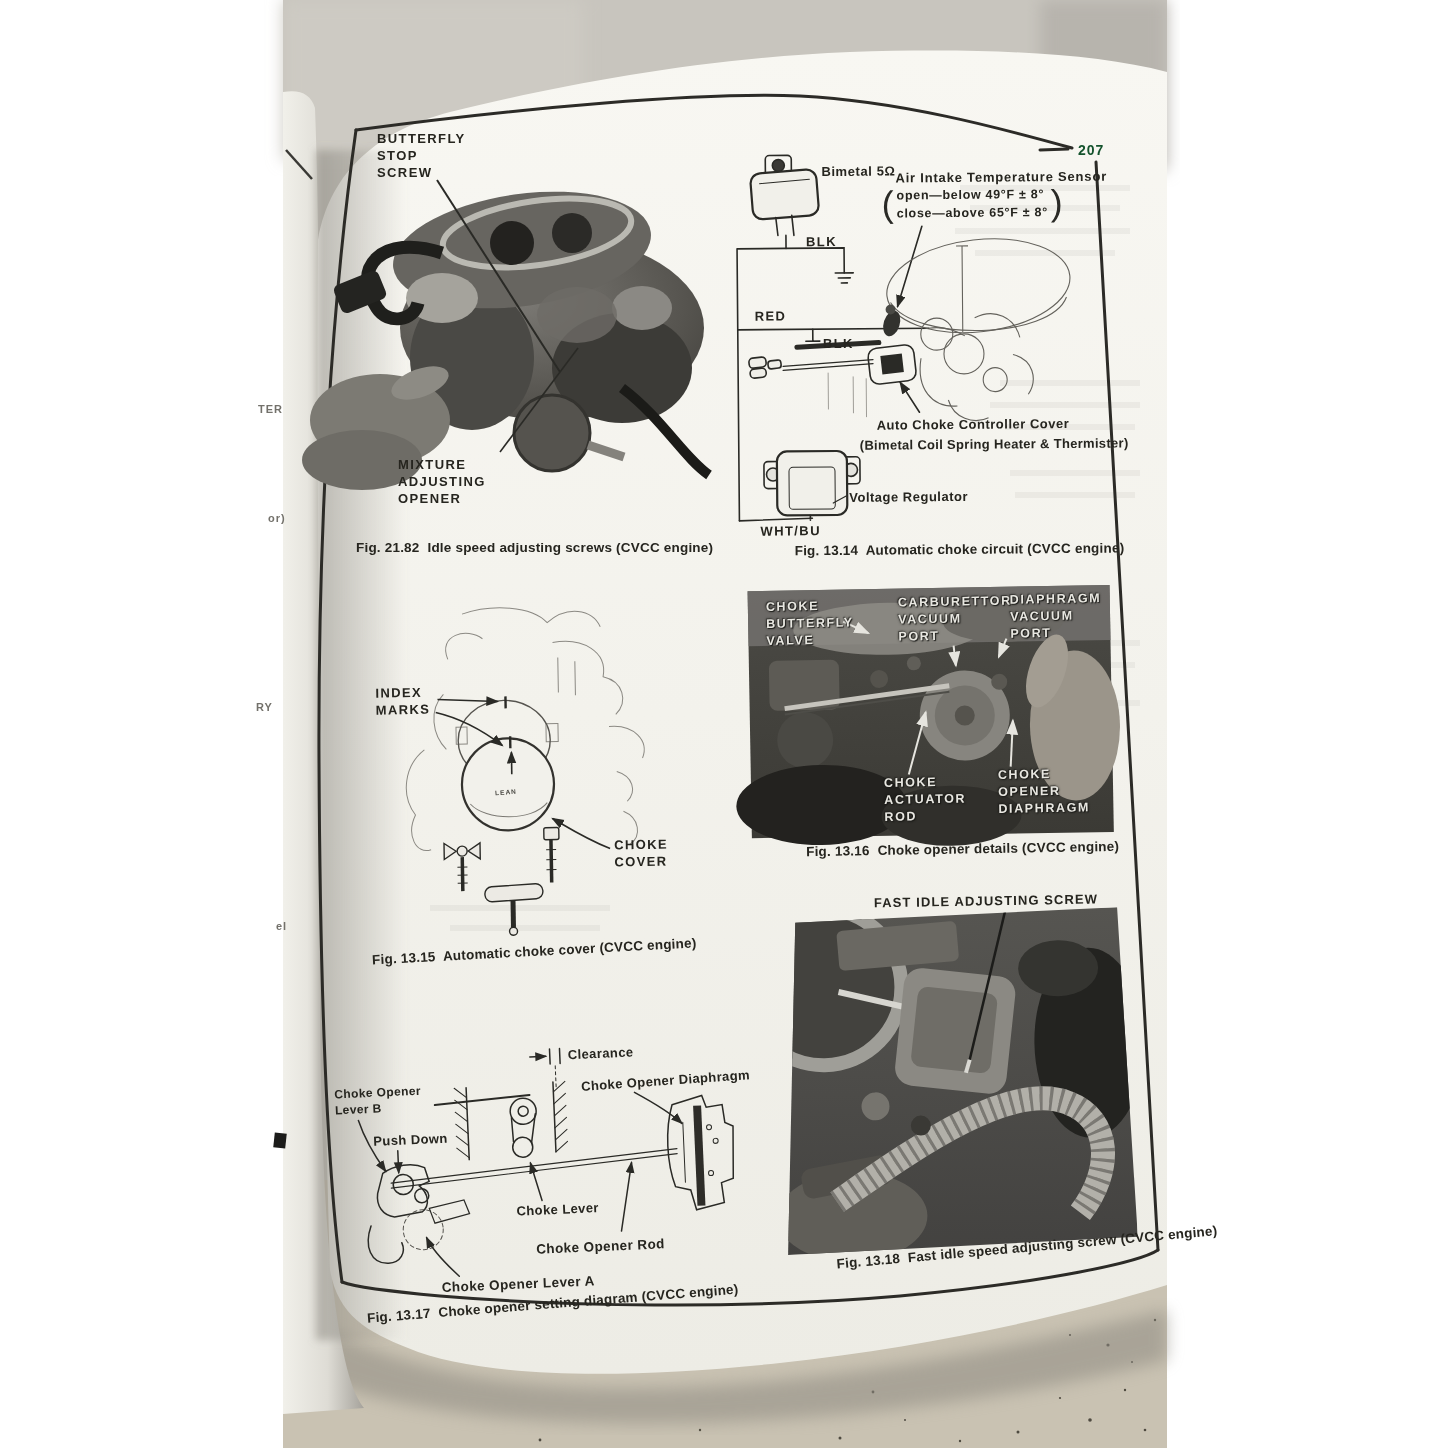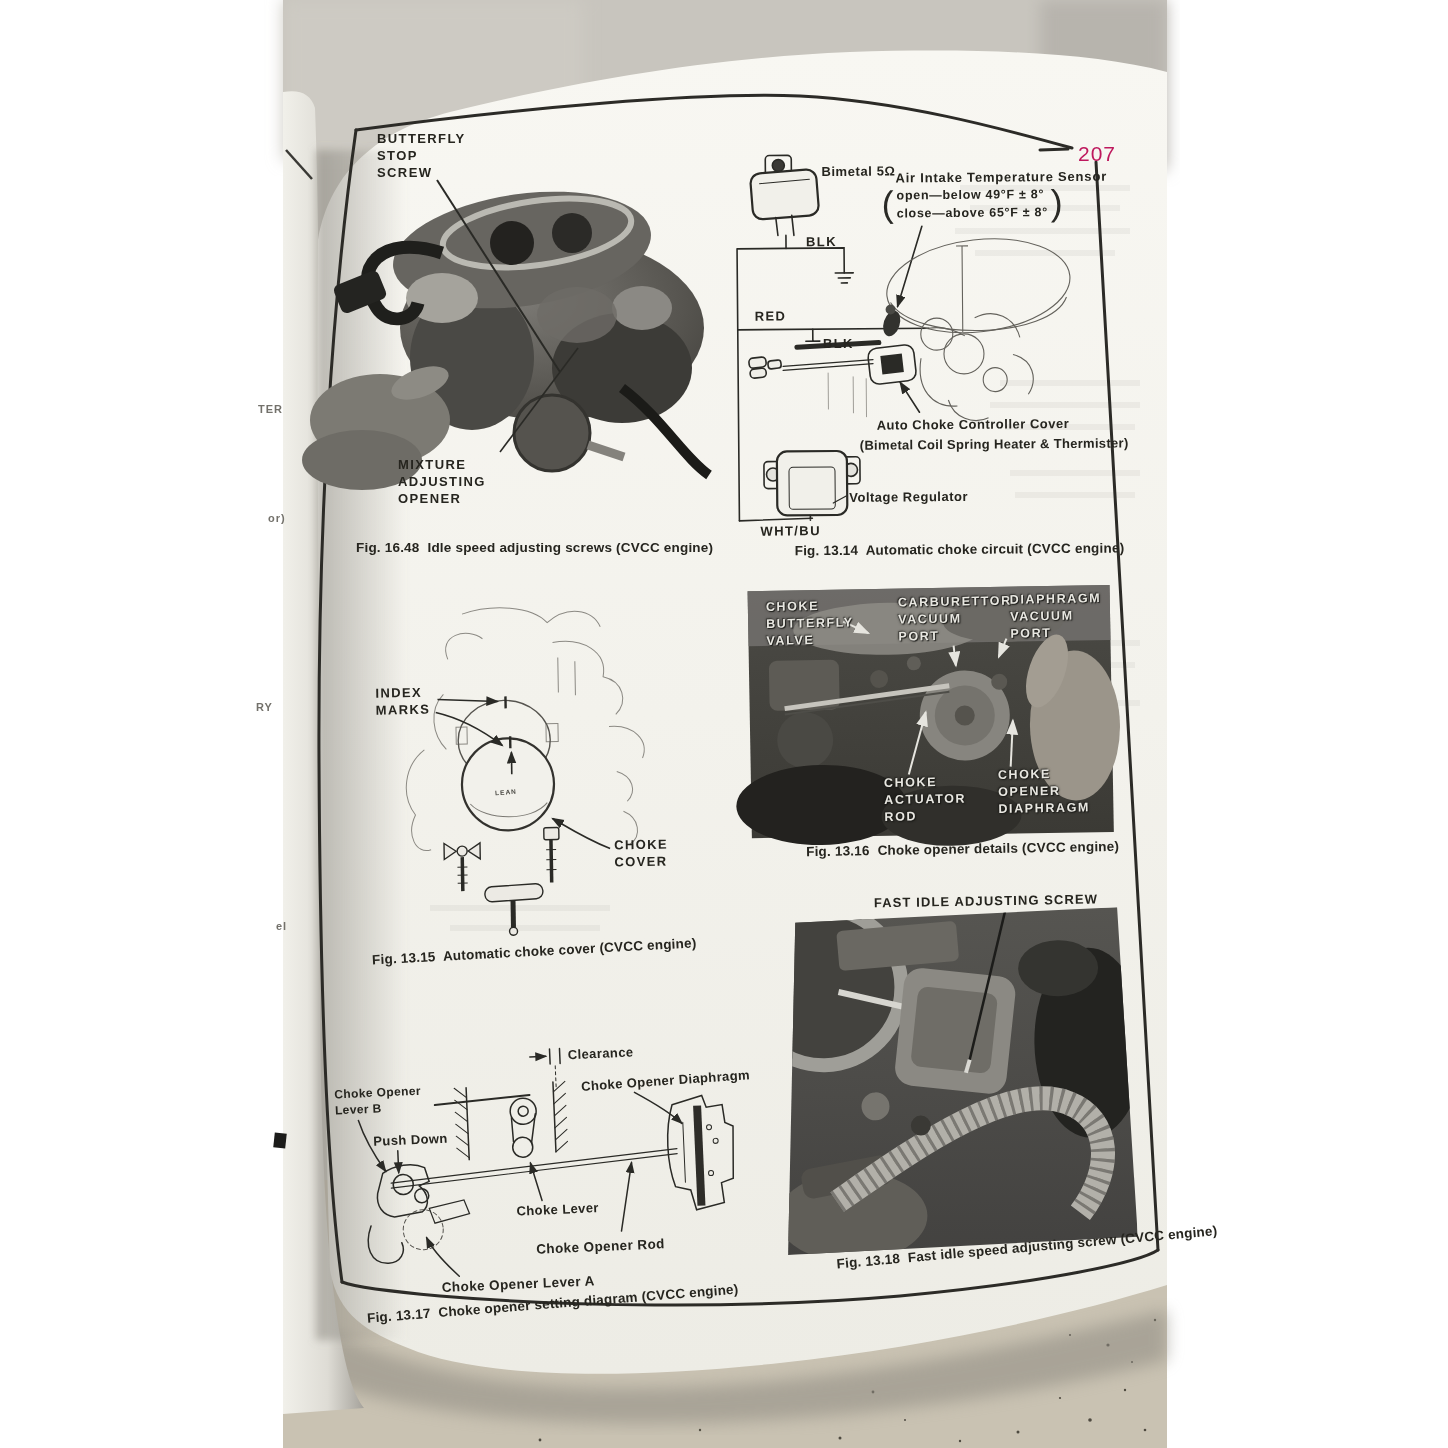--- a/index.html
+++ b/index.html
@@ -14,21 +14,21 @@
   .lbl2{position:absolute;font-weight:700;font-size:12.5px;line-height:1.3;
     letter-spacing:.4px;color:#26251f}
   
   .cap{position:absolute;font-weight:700;font-size:13.5px;letter-spacing:.2px;
     color:#26251f;white-space:pre}
   
   .stencil{position:absolute;font-weight:700;font-size:12.5px;line-height:1.35;
     letter-spacing:1.6px;color:#e8e7e1;
     text-shadow:1px 1px 1px rgba(25,25,22,.95),-1px -1px 1px rgba(25,25,22,.6),0 0 3px rgba(25,25,22,.8)}
   .frag{position:absolute;color:#73716b;font-size:11px;font-weight:700;letter-spacing:1px}
-  .pageno{position:absolute;font-weight:400;font-size:21px;letter-spacing:1px;color:#be185d}
+  .pageno{position:absolute;font-weight:700;font-size:14px;letter-spacing:1px;color:#14532d}
   .sensor-title{font-weight:700;font-size:13px;letter-spacing:.8px;color:#26251f}
   .paren-row{display:flex;align-items:center;margin-top:1px}
   .bigparen{font-size:36px;font-weight:400;color:#2a2a26;line-height:1}
   .sensor-lines{font-weight:700;font-size:12.5px;letter-spacing:.7px;color:#26251f;line-height:1.45;padding:0 3px}
   .lean{position:absolute;font-size:6.5px;font-weight:700;letter-spacing:1px;color:#4a4943}
   .fig{position:absolute}
 </style>
 </head>
 <body>
 
@@ -153,21 +153,21 @@
     <path d="M 266,280 L 302,292" stroke="#84827c" stroke-width="9"></path>
     <ellipse cx="58" cy="255" rx="70" ry="46" fill="#7c7a73"></ellipse>
     <ellipse cx="98" cy="218" rx="30" ry="14" fill="#8d8b84" transform="rotate(-20 98 218)"></ellipse>
     <ellipse cx="40" cy="295" rx="60" ry="30" fill="#6e6c66"></ellipse>
 
     <path d="M 115,15 L 238,207" stroke="#2a2a26" stroke-width="2" fill="none"></path>
     <path d="M 178,287 L 256,183" stroke="#2a2a26" stroke-width="1.6" fill="none"></path>
   </svg>
   <div class="lbl" style="left:55px;top:10px;width:86px">BUTTERFLY STOP SCREW</div>
   <div class="lbl" style="left:76px;top:336px;width:120px">MIXTURE ADJUSTING OPENER</div>
-  <div class="cap" style="left:34px;top:420px">Fig. 16.48  Idle speed adjusting screws (CVCC engine)</div>
+  <div class="cap" style="left:34px;top:420px">Fig. 21.82  Idle speed adjusting screws (CVCC engine)</div>
 </div>
 
 <div class="fig" style="left:733px;top:150px;width:432px;height:415px;transform:rotate(-0.5deg)">
   <svg width="432" height="415" viewBox="0 0 432 415" style="left:0;top:0">
     <defs>
       <marker id="a14" markerWidth="9" markerHeight="8" refX="7" refY="3" orient="auto">
           <path d="M0,0L8,3L0,6Z" fill="#2a2a26"></path>
         </marker>
     </defs>
     <g stroke="#2a2a26" stroke-width="1.6" fill="none" stroke-linecap="round">

